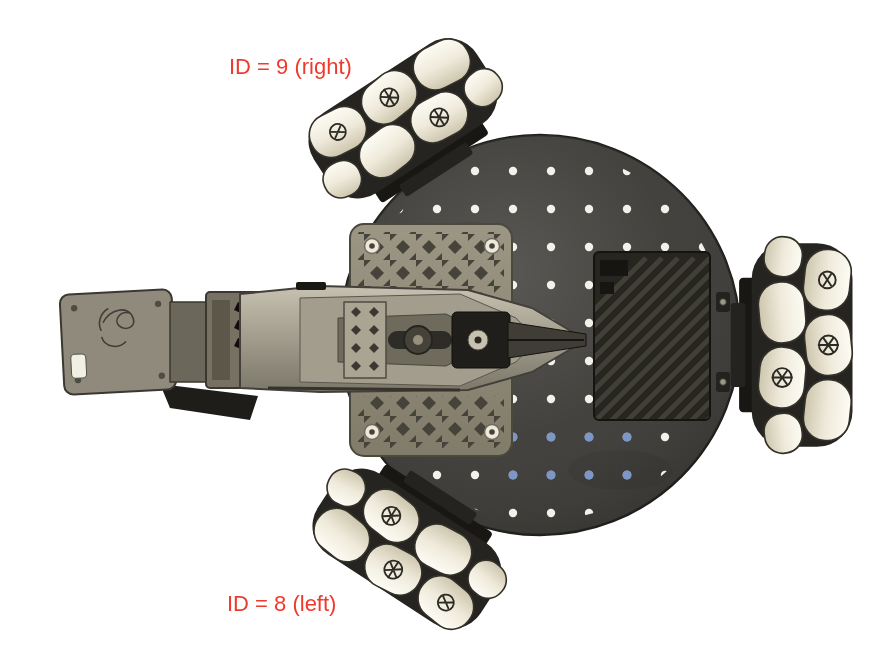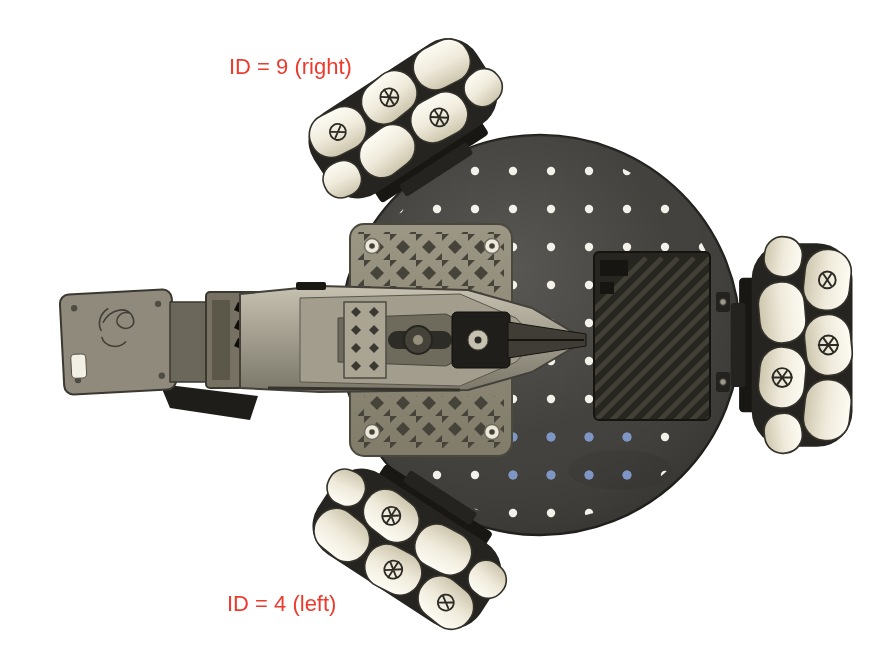--- a/index.html
+++ b/index.html
@@ -202,14 +202,14 @@
         <rect x="452" y="312" width="58" height="56" rx="5" fill="#201e1a" stroke="#0f0e0c"></rect>
         <path d="M508 322 L586 334 L586 346 L508 358 Z" fill="#3f3d35" stroke="#15140f"></path>
         <path d="M508 340 L584 340" stroke="#15140f" stroke-width="2"></path>
         <circle cx="478" cy="340" r="10" fill="#c7c2b0" stroke="#514e45"></circle>
         <circle cx="478" cy="340" r="3.5" fill="#2b2923"></circle>
       </g>
     </g>
   </svg>
 
   <div class="annotation annotation-9">ID = 9 (right)</div>
-  <div class="annotation annotation-7">ID = 4 (left)</div>
+  <div class="annotation annotation-7">ID = 8 (left)</div>
 </div>
 
 </body></html>

